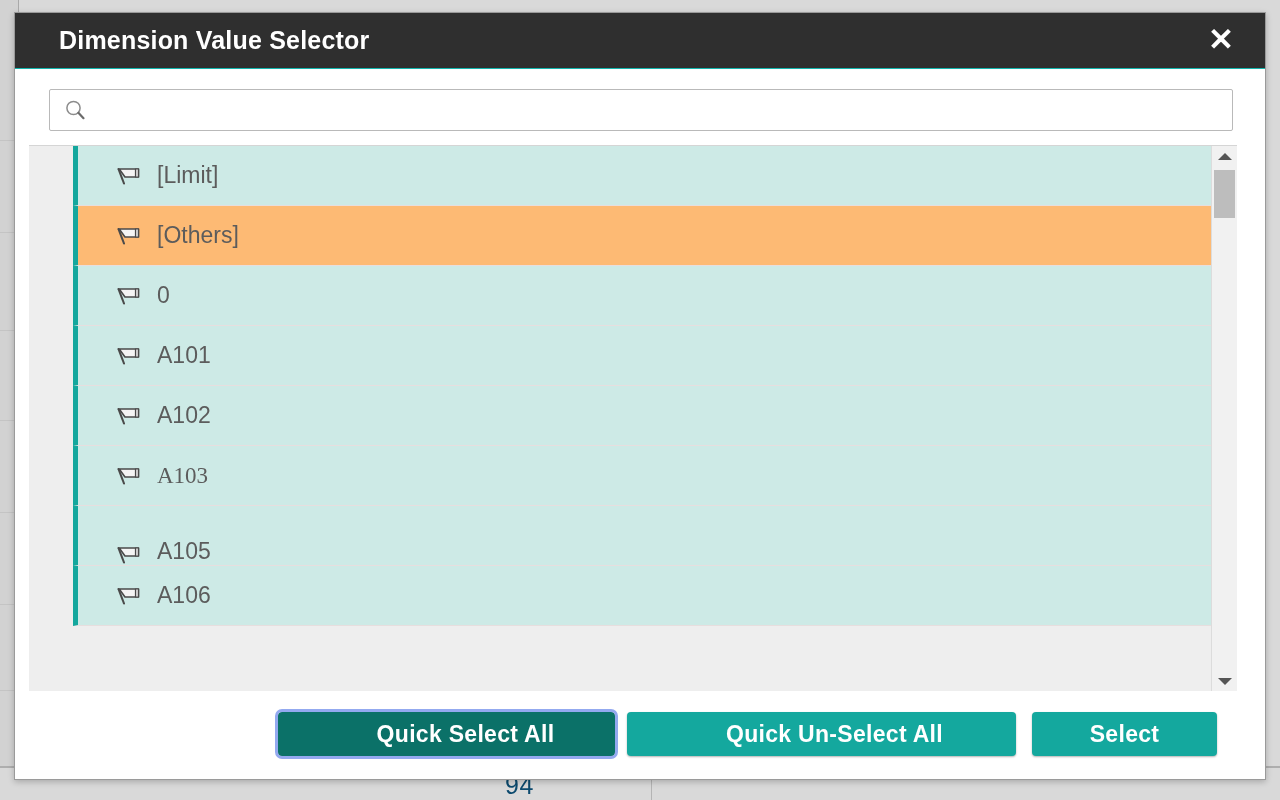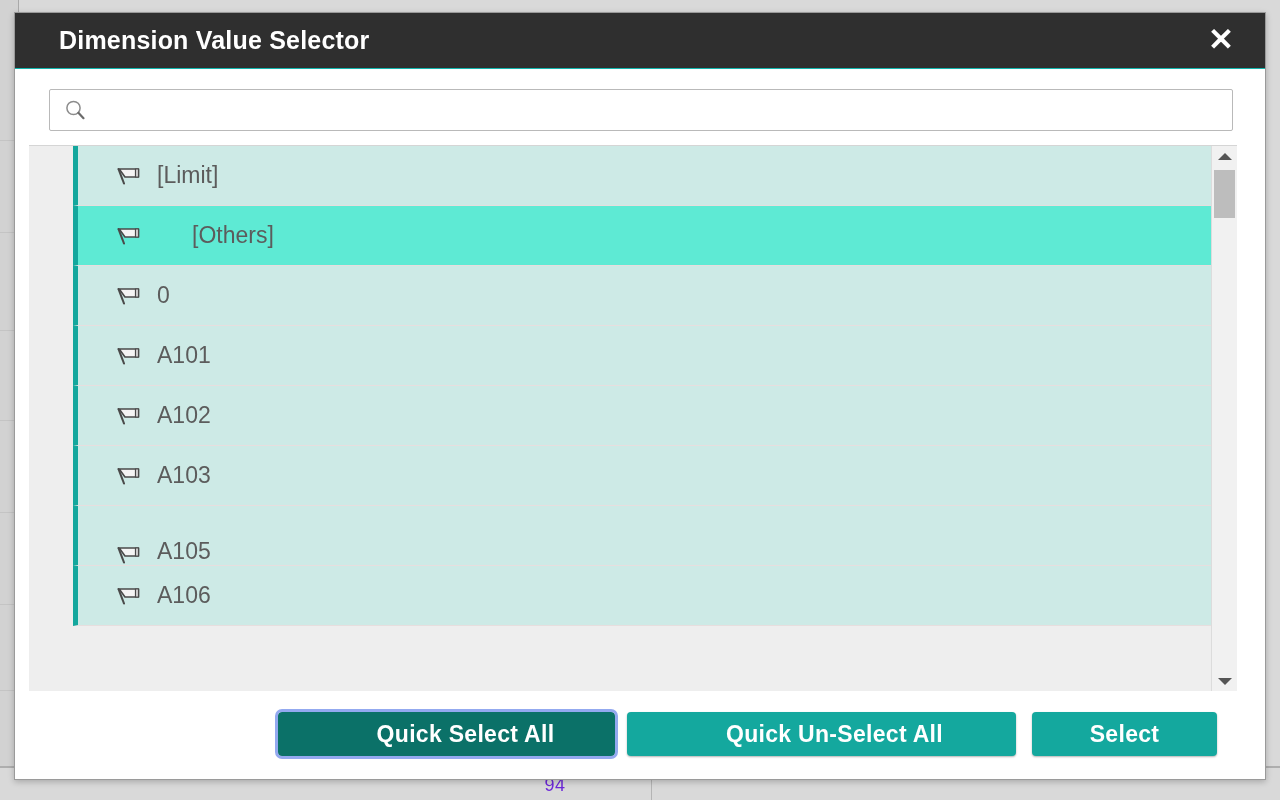--- a/index.html
+++ b/index.html
@@ -41,23 +41,22 @@
     width: 1280px;
     height: 32px;
     background: #d9d9d9;
     border-top: 2px solid #aeaeae;
   }
   #bg-bottom-value {
     position: absolute;
     left: 505px;
     bottom: 0px;
     width: 100px;
-    text-align: center;
-    font-size: 18px;
-    color: #6d28d9;
+    font-size: 25px;
+    color: #0c4a6e;
     line-height: 30px;
     letter-spacing: 0.5px;
   }
   #bg-bottom-divider {
     position: absolute;
     left: 651px;
     bottom: 0;
     width: 1px;
     height: 32px;
     background: #b4b4b4;
@@ -317,21 +316,21 @@
     <div id="list-area">
       <div id="list-scroll">
           <div class="list-row" style="background: rgb(205, 234, 230); border-left-color: rgb(19, 167, 157);">
             <svg class="row-flag-icon" viewBox="0 0 26 20">
               <path d="M2.5 3.0 L8.0 17.5" stroke="#4a4a4a" stroke-width="2.1" fill="none" stroke-linecap="round"></path>
               <path d="M3.2 3.0 L22.5 3.0 L22.5 11.0 L9.0 11.0 Z" fill="#f4f4f4" stroke="#4a4a4a" stroke-width="1.6" stroke-linejoin="round"></path>
               <path d="M19.5 3.0 L22.5 3.0 L22.5 11.0 L19.5 11.0 Z" fill="#d9d9d9" stroke="#4a4a4a" stroke-width="1.2"></path>
             </svg>
             <span class="row-label">[Limit]</span>
           </div>
-          <div class="list-row" style="background: #5eead4; border-left-color: rgb(19, 167, 157); gap: 35px;">
+          <div class="list-row" style="background: #fdba74; border-left-color: rgb(19, 167, 157);">
             <svg class="row-flag-icon" viewBox="0 0 26 20">
               <path d="M2.5 3.0 L8.0 17.5" stroke="#4a4a4a" stroke-width="2.1" fill="none" stroke-linecap="round"></path>
               <path d="M3.2 3.0 L22.5 3.0 L22.5 11.0 L9.0 11.0 Z" fill="#f4f4f4" stroke="#4a4a4a" stroke-width="1.6" stroke-linejoin="round"></path>
               <path d="M19.5 3.0 L22.5 3.0 L22.5 11.0 L19.5 11.0 Z" fill="#d9d9d9" stroke="#4a4a4a" stroke-width="1.2"></path>
             </svg>
             <span class="row-label">[Others]</span>
           </div>
           <div class="list-row" style="background: rgb(205, 234, 230); border-left-color: rgb(19, 167, 157);">
             <svg class="row-flag-icon" viewBox="0 0 26 20">
               <path d="M2.5 3.0 L8.0 17.5" stroke="#4a4a4a" stroke-width="2.1" fill="none" stroke-linecap="round"></path>
@@ -349,21 +348,21 @@
             <span class="row-label">A101</span>
           </div>
           <div class="list-row" style="background: rgb(205, 234, 230); border-left-color: rgb(19, 167, 157);">
             <svg class="row-flag-icon" viewBox="0 0 26 20">
               <path d="M2.5 3.0 L8.0 17.5" stroke="#4a4a4a" stroke-width="2.1" fill="none" stroke-linecap="round"></path>
               <path d="M3.2 3.0 L22.5 3.0 L22.5 11.0 L9.0 11.0 Z" fill="#f4f4f4" stroke="#4a4a4a" stroke-width="1.6" stroke-linejoin="round"></path>
               <path d="M19.5 3.0 L22.5 3.0 L22.5 11.0 L19.5 11.0 Z" fill="#d9d9d9" stroke="#4a4a4a" stroke-width="1.2"></path>
             </svg>
             <span class="row-label">A102</span>
           </div>
-          <div class="list-row" style="background: rgb(205, 234, 230); border-left-color: rgb(19, 167, 157);">
+          <div class="list-row" style="background: rgb(205, 234, 230); border-left-color: rgb(19, 167, 157); font-family: Liberation Serif, serif;">
             <svg class="row-flag-icon" viewBox="0 0 26 20">
               <path d="M2.5 3.0 L8.0 17.5" stroke="#4a4a4a" stroke-width="2.1" fill="none" stroke-linecap="round"></path>
               <path d="M3.2 3.0 L22.5 3.0 L22.5 11.0 L9.0 11.0 Z" fill="#f4f4f4" stroke="#4a4a4a" stroke-width="1.6" stroke-linejoin="round"></path>
               <path d="M19.5 3.0 L22.5 3.0 L22.5 11.0 L19.5 11.0 Z" fill="#d9d9d9" stroke="#4a4a4a" stroke-width="1.2"></path>
             </svg>
             <span class="row-label">A103</span>
           </div>
           <div class="list-row" style="background: rgb(205, 234, 230); border-left-color: rgb(19, 167, 157); align-items: flex-end;">
             <svg class="row-flag-icon" viewBox="0 0 26 20">
               <path d="M2.5 3.0 L8.0 17.5" stroke="#4a4a4a" stroke-width="2.1" fill="none" stroke-linecap="round"></path>

